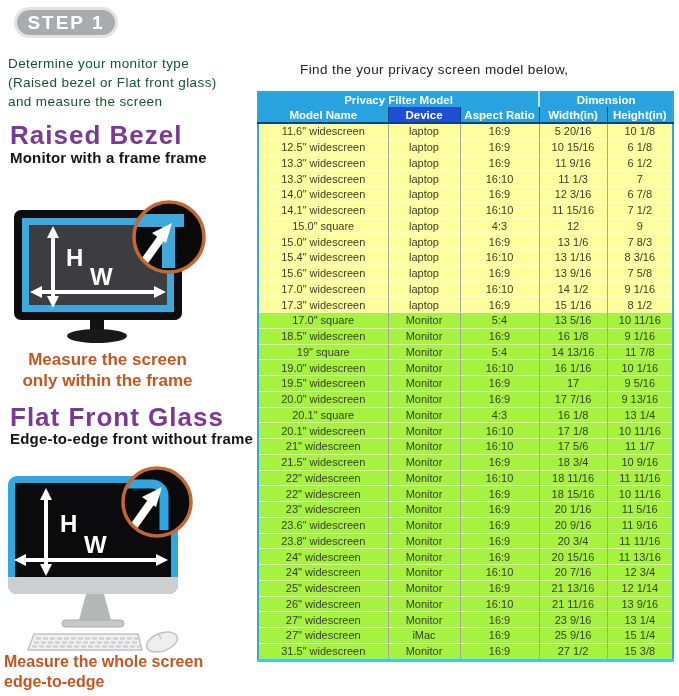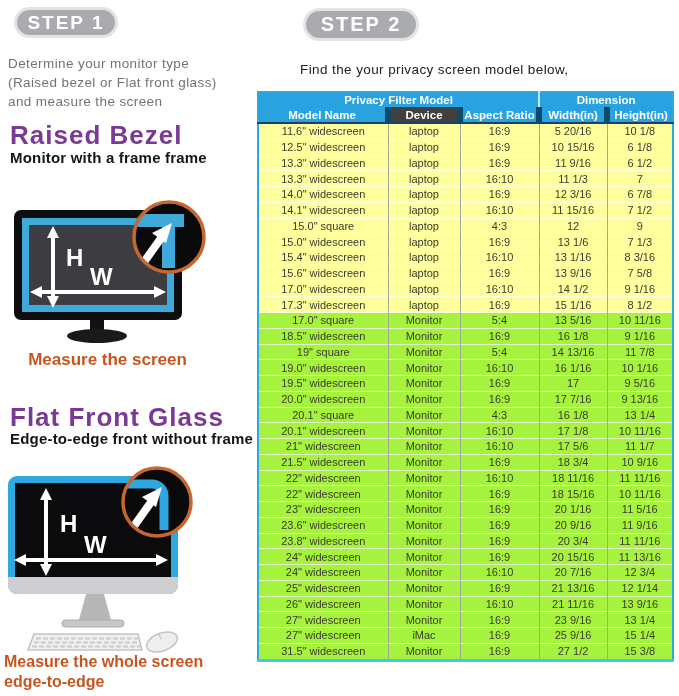--- a/index.html
+++ b/index.html
@@ -7,41 +7,41 @@
   .page { position:relative; width:679px; height:696px; background:#fff; overflow:hidden; }
 
   
   .pill { position:absolute; background:#a9abae; border:3px solid #e2e3e4; border-radius:18px;
           color:#fff; font-weight:bold; text-align:center; letter-spacing:2px;
           display:flex; align-items:center; justify-content:center; }
   .pill1 { left:14px; top:7px; width:104px; height:31px; font-size:19px; }
   .pill2 { left:303px; top:8px; width:116px; height:33px; font-size:20px; }
 
   
-  .intro { position:absolute; left:8px; top:55px; width:245px; font-size:13.5px; color:#737373;
+  .intro { position:absolute; left:8px; top:55px; width:245px; font-size:13.5px; color:#14532d;
            line-height:1.4; letter-spacing:0.4px; }
   .h-purple { position:absolute; color:#7b3996; font-weight:bold; letter-spacing:1px; font-size:26px; }
   .sub-black { position:absolute; color:#151515; font-weight:bold; font-size:15px; letter-spacing:0.2px; }
   .caption { position:absolute; color:#c8551f; font-weight:bold; font-size:17px; line-height:1.25; }
   .cap1 { left:10px; top:349px; width:195px; text-align:center; }
   .cap2 { left:4px; top:652px; width:250px; text-align:left; font-size:16px; }
 
   .illus { position:absolute; }
 
   
   .tablewrap { position:absolute; left:257px; top:91px; }
   table { border-collapse:collapse; table-layout:fixed; width:415px; height:571px;
           border:2px solid #2fa8e1; border-bottom:3px solid #3fc8f5;
           font-family:"Liberation Sans", sans-serif; }
   col.c0{width:130px} col.c1{width:72px} col.c2{width:79px} col.c3{width:68px} col.c4{width:66px}
   thead th { background:#29a3df; color:#fff; font-weight:bold; font-size:11.5px; padding:0; }
   tr.grouprow th { height:15px; }
   tr.grouprow th.group-left { border-right:2px solid #bfe9f8;margin-left:25px; }
-  tr.colrow th { height:16px; border-right:6px solid #0c4a6e; border-bottom:2px solid #1c3f66; }
-  tr.colrow th.device-h { background:#404040; }
+  tr.colrow th { height:16px; border-right:1px solid #0c4a6e; border-bottom:2px solid #1c3f66; }
+  tr.colrow th.device-h { background:#1d4ed8; }
   tr.colrow th:last-child { border-right:none;margin-left:32px; }
   tbody td { text-align:center; vertical-align:middle; color:#3c3c2e; font-size:11px;
              padding:0; border-right:1px solid #a3a896; border-top:1px solid rgba(255,255,255,0.7); }
   tbody td:last-child { border-right:none; }
   tr.row-laptop td { background:#ffff9e; }
   tr.row-monitor td { background:#a5f33f; }
 </style>
 </head>
 <body>
 
@@ -95,20 +95,21 @@
         <rect x="156" y="24" width="13" height="54" fill="#3fa9dc"></rect>
         <line x1="138" y1="72" x2="158" y2="44" stroke="#fff" stroke-width="8"></line>
         <polygon points="166,33 146,43 160,53" fill="#fff"></polygon>
       </g>
       <circle cx="163" cy="47" r="35" fill="none" stroke="#c4682f" stroke-width="3.5"></circle>
     </g>
   </svg>
 
   <div class="caption cap1">
     <div>Measure the screen</div>
+    <div>only within the frame</div>
   </div>
 
   <div class="h-purple" style="left:10px; top:402px;">Flat Front Glass</div>
   <div class="sub-black" style="left:10px; top:430px;">Edge-to-edge front without frame</div>
 
   <svg class="illus" style="left:2px; top:462px;" width="215" height="192" viewBox="0 0 215 192">
     <defs>
         <clipPath id="mg2">
           <circle cx="155" cy="40" r="34"></circle>
         </clipPath>
@@ -156,23 +157,20 @@
       <ellipse cx="160" cy="180" rx="16" ry="9" fill="#eeeef0" stroke="#c2c3c5" stroke-width="1.5"></ellipse>
       <line x1="160" y1="171" x2="160" y2="177" stroke="#c9cacc" stroke-width="1.5"></line>
     </g>
   </svg>
 
   <div class="caption cap2">
     <div>Measure the whole screen</div>
     <div>edge-to-edge</div>
   </div>
 
-  <div class="pill pill2">
-    <span>STEP 2</span>
-  </div>
 
   <div style="position:absolute; left:300px; top:62px; font-size:13.5px; color:#222; letter-spacing:0.4px;">Find the your privacy screen model below,</div>
 
   <div class="tablewrap">
     <table>
       <colgroup>
           <col class="c0">
           <col class="c1">
           <col class="c2">
           <col class="c3">
@@ -239,21 +237,21 @@
             <td>laptop</td>
             <td>4:3</td>
             <td>12</td>
             <td>9</td>
           </tr>
           <tr class="row-laptop">
             <td>15.0" widescreen</td>
             <td>laptop</td>
             <td>16:9</td>
             <td>13 1/6</td>
-            <td>7 1/3</td>
+            <td>7 8/3</td>
           </tr>
           <tr class="row-laptop">
             <td>15.4" widescreen</td>
             <td>laptop</td>
             <td>16:10</td>
             <td>13 1/16</td>
             <td>8 3/16</td>
           </tr>
           <tr class="row-laptop">
             <td>15.6" widescreen</td>

